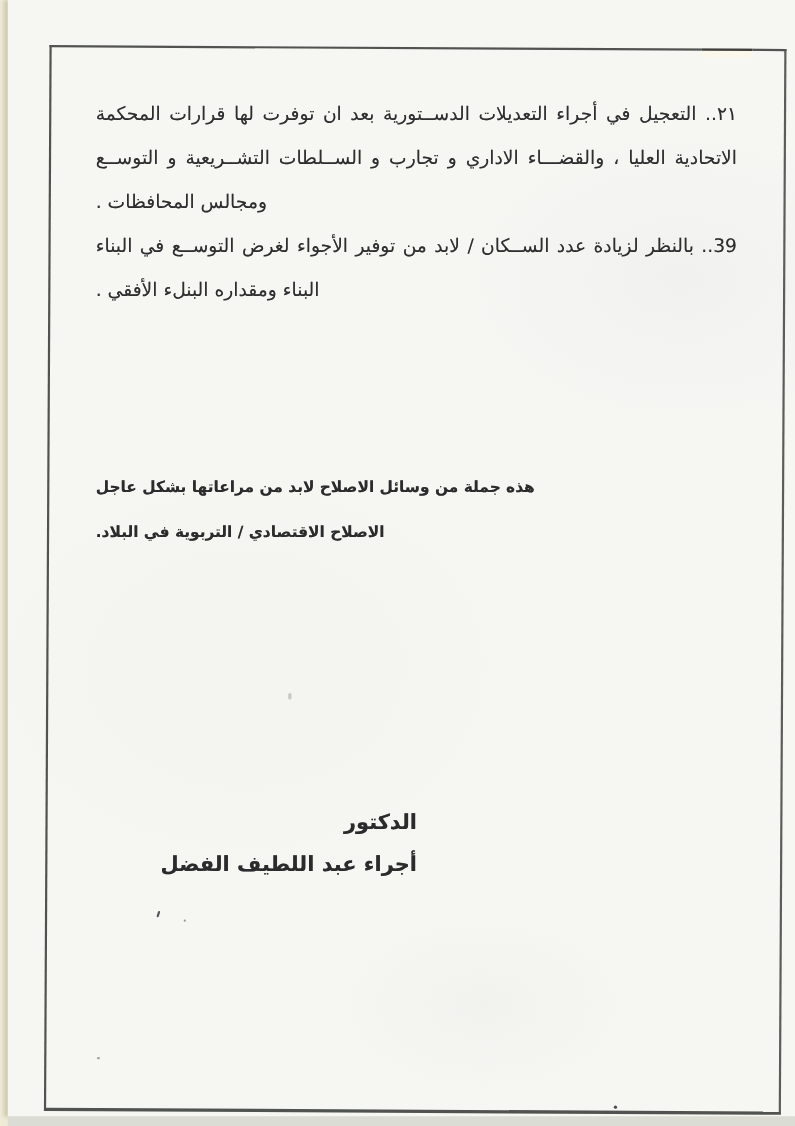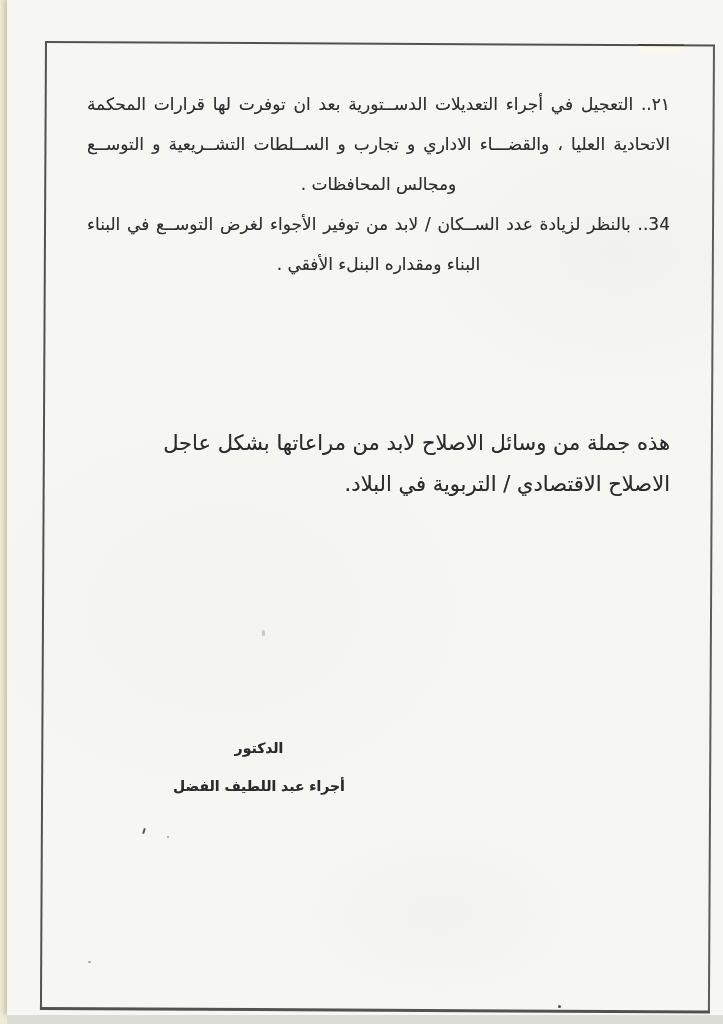--- a/index.html
+++ b/index.html
@@ -46,36 +46,36 @@
   
   .content{
     position:absolute;left:80px;right:57px;top:84px;
     direction:rtl;
     font-size:17px;line-height:40px;
     color:#2e2e30;
     text-shadow:0 0 0.6px rgba(45,45,45,0.45);
   }
   .content .line{white-space:nowrap;overflow:hidden;width:100%;}
   .content .just{text-align:justify;text-align-last:justify;}
-  .content .start{text-align:center;}
+  .content .start{text-align:left;}
 
   
   .notice{
     position:absolute;left:80px;right:57px;top:423px;
-    direction:rtl;text-align:right;
-    font-weight:normal;font-size:21px;line-height:41px;
+    direction:rtl;text-align:left;
+    font-weight:bold;font-size:14px;line-height:41px;
     color:#2b2b2d;
     text-shadow:0 0 0.6px rgba(40,40,40,0.5);
   }
 
   
   .sig{
     position:absolute;left:132px;top:729px;width:240px;
-    direction:rtl;text-align:center;
-    font-weight:bold;font-size:14px;line-height:38px;
+    direction:rtl;text-align:right;
+    font-weight:bold;font-size:19px;line-height:38px;
     color:#2b2b2d;
     text-shadow:0 0 0.6px rgba(40,40,40,0.5);
   }
 
   
   .speck{position:absolute;background:#6a6a66;border-radius:50%;}
   .speck.s1{left:136px;top:828px;width:2px;height:6px;border-radius:1px;transform:rotate(18deg);background:#55555a;}
   .speck.s2{left:551px;top:1005px;width:3px;height:3px;background:#4c4c48;}
   .speck.s3{left:160px;top:836px;width:2px;height:2px;background:#9a9a94;}
   .speck.s4{left:81px;top:961px;width:3px;height:2px;background:#a5a59c;}
@@ -89,21 +89,21 @@
   <div class="page">
 
     <div class="frame">
       <div class="whiteout"></div>
     </div>
 
     <div class="content">
       <div class="line just">٢١.. التعجيل في أجراء التعديلات الدســتورية بعد ان توفرت لها قرارات المحكمة</div>
       <div class="line just">الاتحادية العليا ، والقضـــاء الاداري و تجارب و الســلطات التشــريعية و التوســع</div>
       <div class="line start">ومجالس المحافظات .</div>
-      <div class="line just">34.. بالنظر لزيادة عدد الســكان / لابد من توفير الأجواء لغرض التوســع في البناء</div>
+      <div class="line just">39.. بالنظر لزيادة عدد الســكان / لابد من توفير الأجواء لغرض التوســع في البناء</div>
       <div class="line start">البناء ومقداره  البنلء الأفقي .</div>
     </div>
 
     <div class="notice">
       <div>هذه جملة من وسائل الاصلاح لابد من مراعاتها بشكل عاجل</div>
       <div>الاصلاح الاقتصادي / التربوية في البلاد.</div>
     </div>
 
     <div class="sig">
       <div>الدكتور</div>

